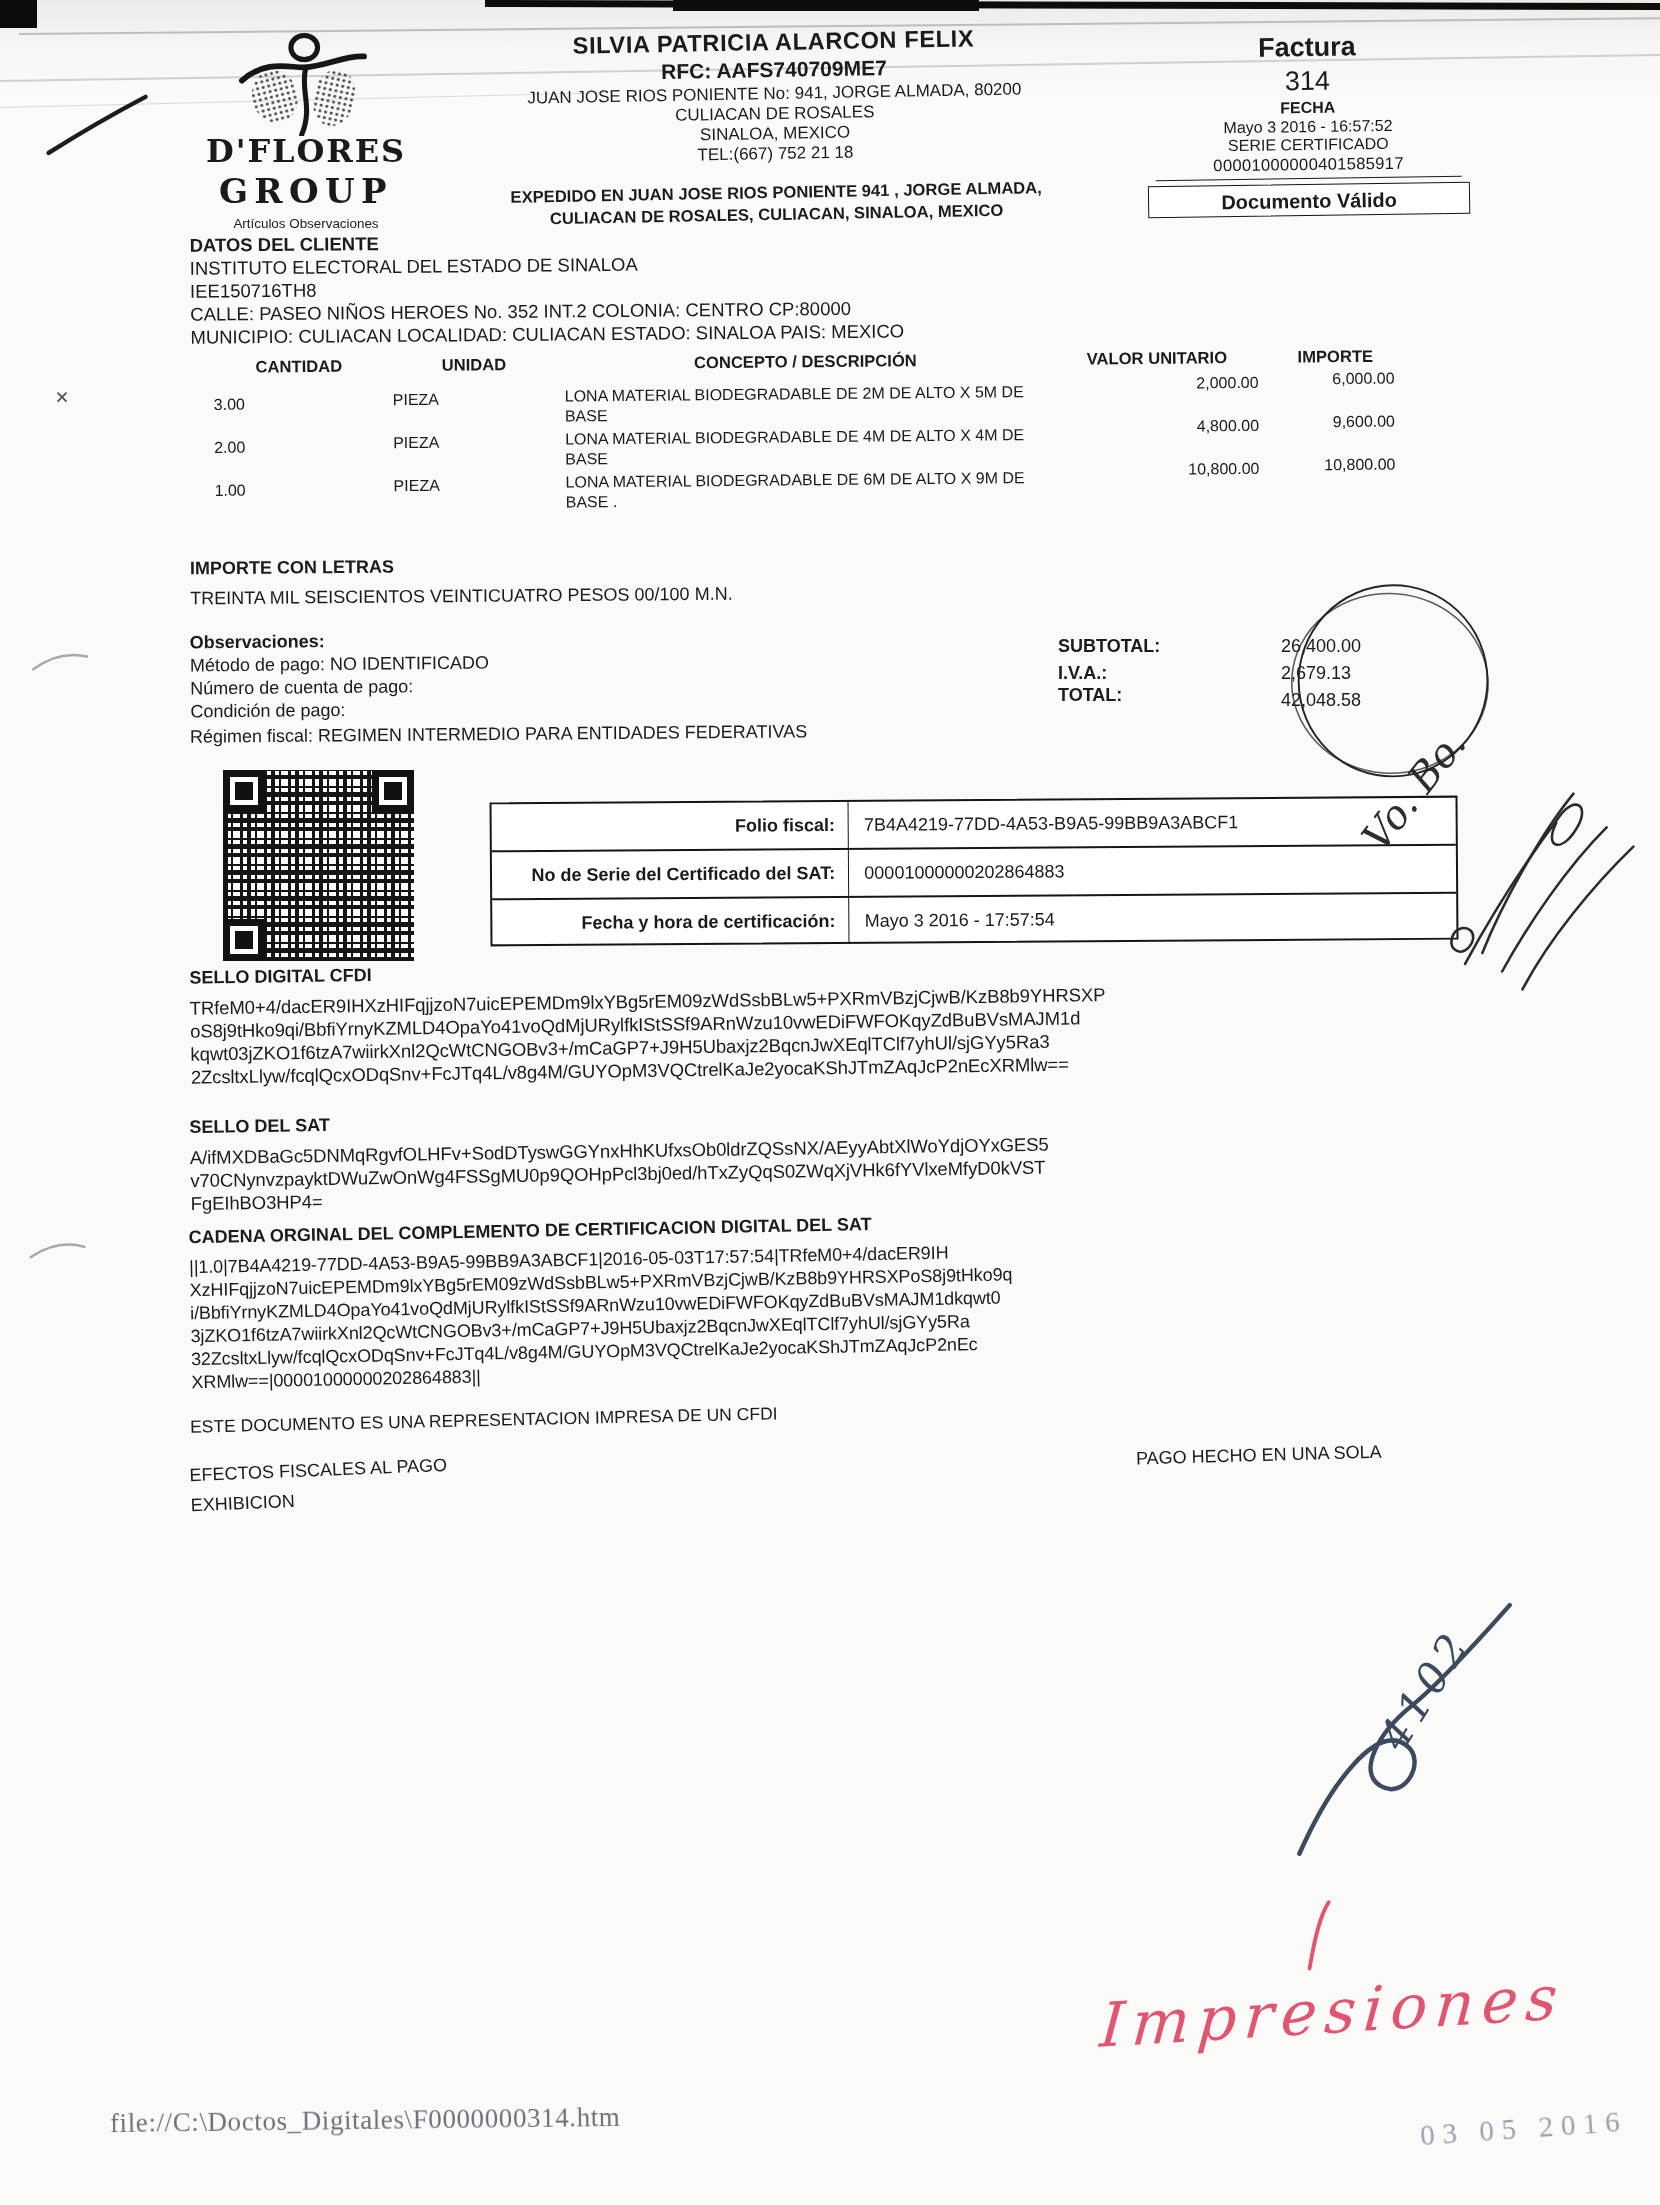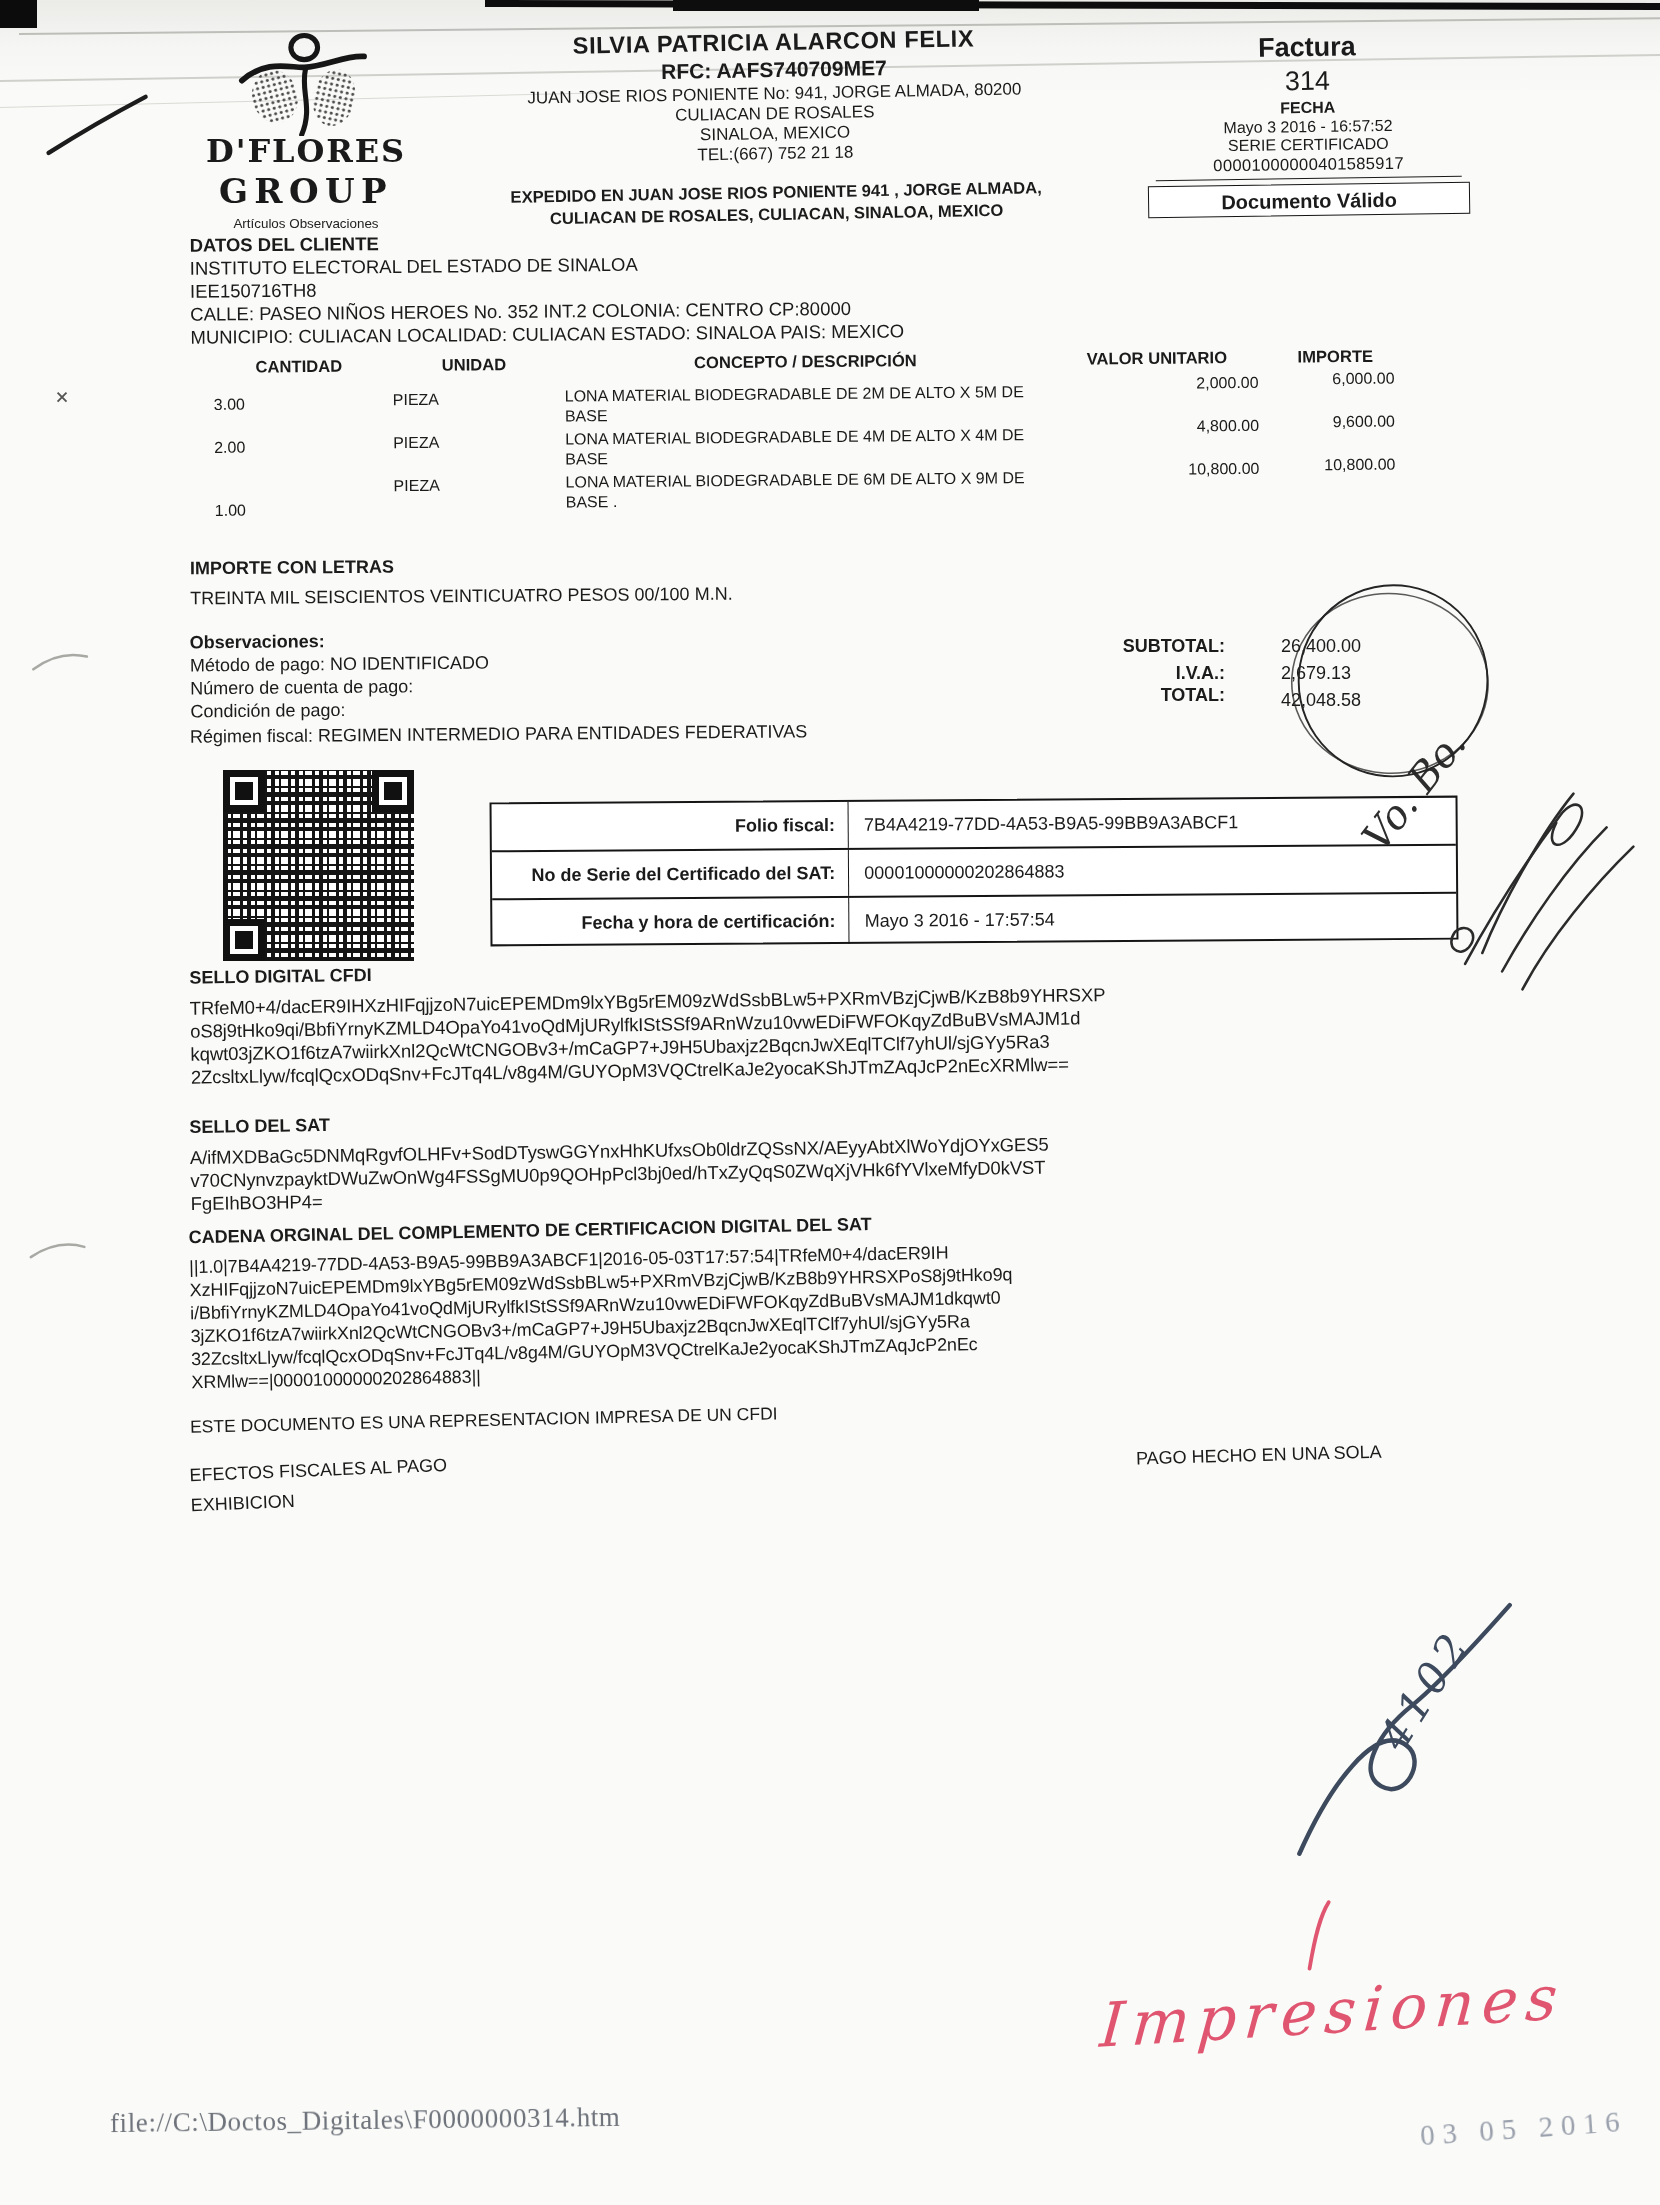--- a/index.html
+++ b/index.html
@@ -43,21 +43,21 @@
   
   .items{left:0;top:0;width:1661px;height:574px;transform:rotate(-.55deg);transform-origin:829px 427px;}
   .hdr{position:absolute;font-size:16.6px;font-weight:600;text-align:center;}
   .row{position:absolute;left:0;width:1661px;height:45px;font-size:16px;}
   .cell{position:absolute;}
   .desc{line-height:20.4px;}
 
   
   .letras{left:190px;top:556px;font-size:18px;transform:rotate(-.5deg);}
   .obs{left:190px;top:630px;font-size:18px;line-height:23px;transform:rotate(-.55deg);}
-  .totals-lb{left:1058px;width:167px;text-align:right;font-size:18px;font-weight:600;}
+  .totals-lb{left:1058px;width:167px;font-size:18px;font-weight:600;}
   .totals-v{left:1281px;width:167px;text-align:left;font-size:18px;}
   .regimen{left:190px;top:724px;font-size:18px;transform:rotate(-.5deg);}
 
   
   .qr{left:223px;top:770px;width:191px;height:191px;background:
      repeating-linear-gradient(90deg,#141414 0 4.5px,transparent 4.5px 7.7px,#141414 7.7px 10.2px,transparent 10.2px 17px,#141414 17px 20px,transparent 20px 24px),
      repeating-linear-gradient(0deg,#141414 0 3.8px,#fff 3.8px 8.3px,#141414 8.3px 12.8px,#fff 12.8px 16.6px,#141414 16.6px 19px,#fff 19px 26px);}
   .finder{position:absolute;width:42px;height:42px;border:7px solid #111;background:#fff;box-sizing:border-box;}
   .finder::after{content:"";position:absolute;inset:5.1px;background:#111;}
 
@@ -181,21 +181,21 @@
       <div class="cell" style="left:393px;top:3.2px;width:96px;">PIEZA</div>
       <div class="cell desc" style="left:565px;top:0;width:465px;">
         <div>LONA MATERIAL BIODEGRADABLE DE 4M DE ALTO X 4M DE</div>
         <div>BASE</div>
       </div>
       <div class="cell r" style="left:1122px;top:-6.4px;width:137px;">4,800.00</div>
       <div class="cell r" style="left:1253px;top:-9px;width:142px;">9,600.00</div>
     </div>
 
     <div class="row" style="top:470px;">
-      <div class="cell" style="left:214px;top:6.4px;width:77px;margin-top:20px;">1.00</div>
+      <div class="cell" style="left:214px;top:6.4px;width:77px;">1.00</div>
       <div class="cell" style="left:393px;top:3.2px;width:96px;">PIEZA</div>
       <div class="cell desc" style="left:565px;top:0;width:465px;">
         <div>LONA MATERIAL BIODEGRADABLE DE 6M DE ALTO X 9M DE</div>
         <div>BASE .</div>
       </div>
       <div class="cell r" style="left:1122px;top:-6.4px;width:137px;">10,800.00</div>
       <div class="cell r" style="left:1253px;top:-9px;width:142px;">10,800.00</div>
     </div>
   </div>
 

